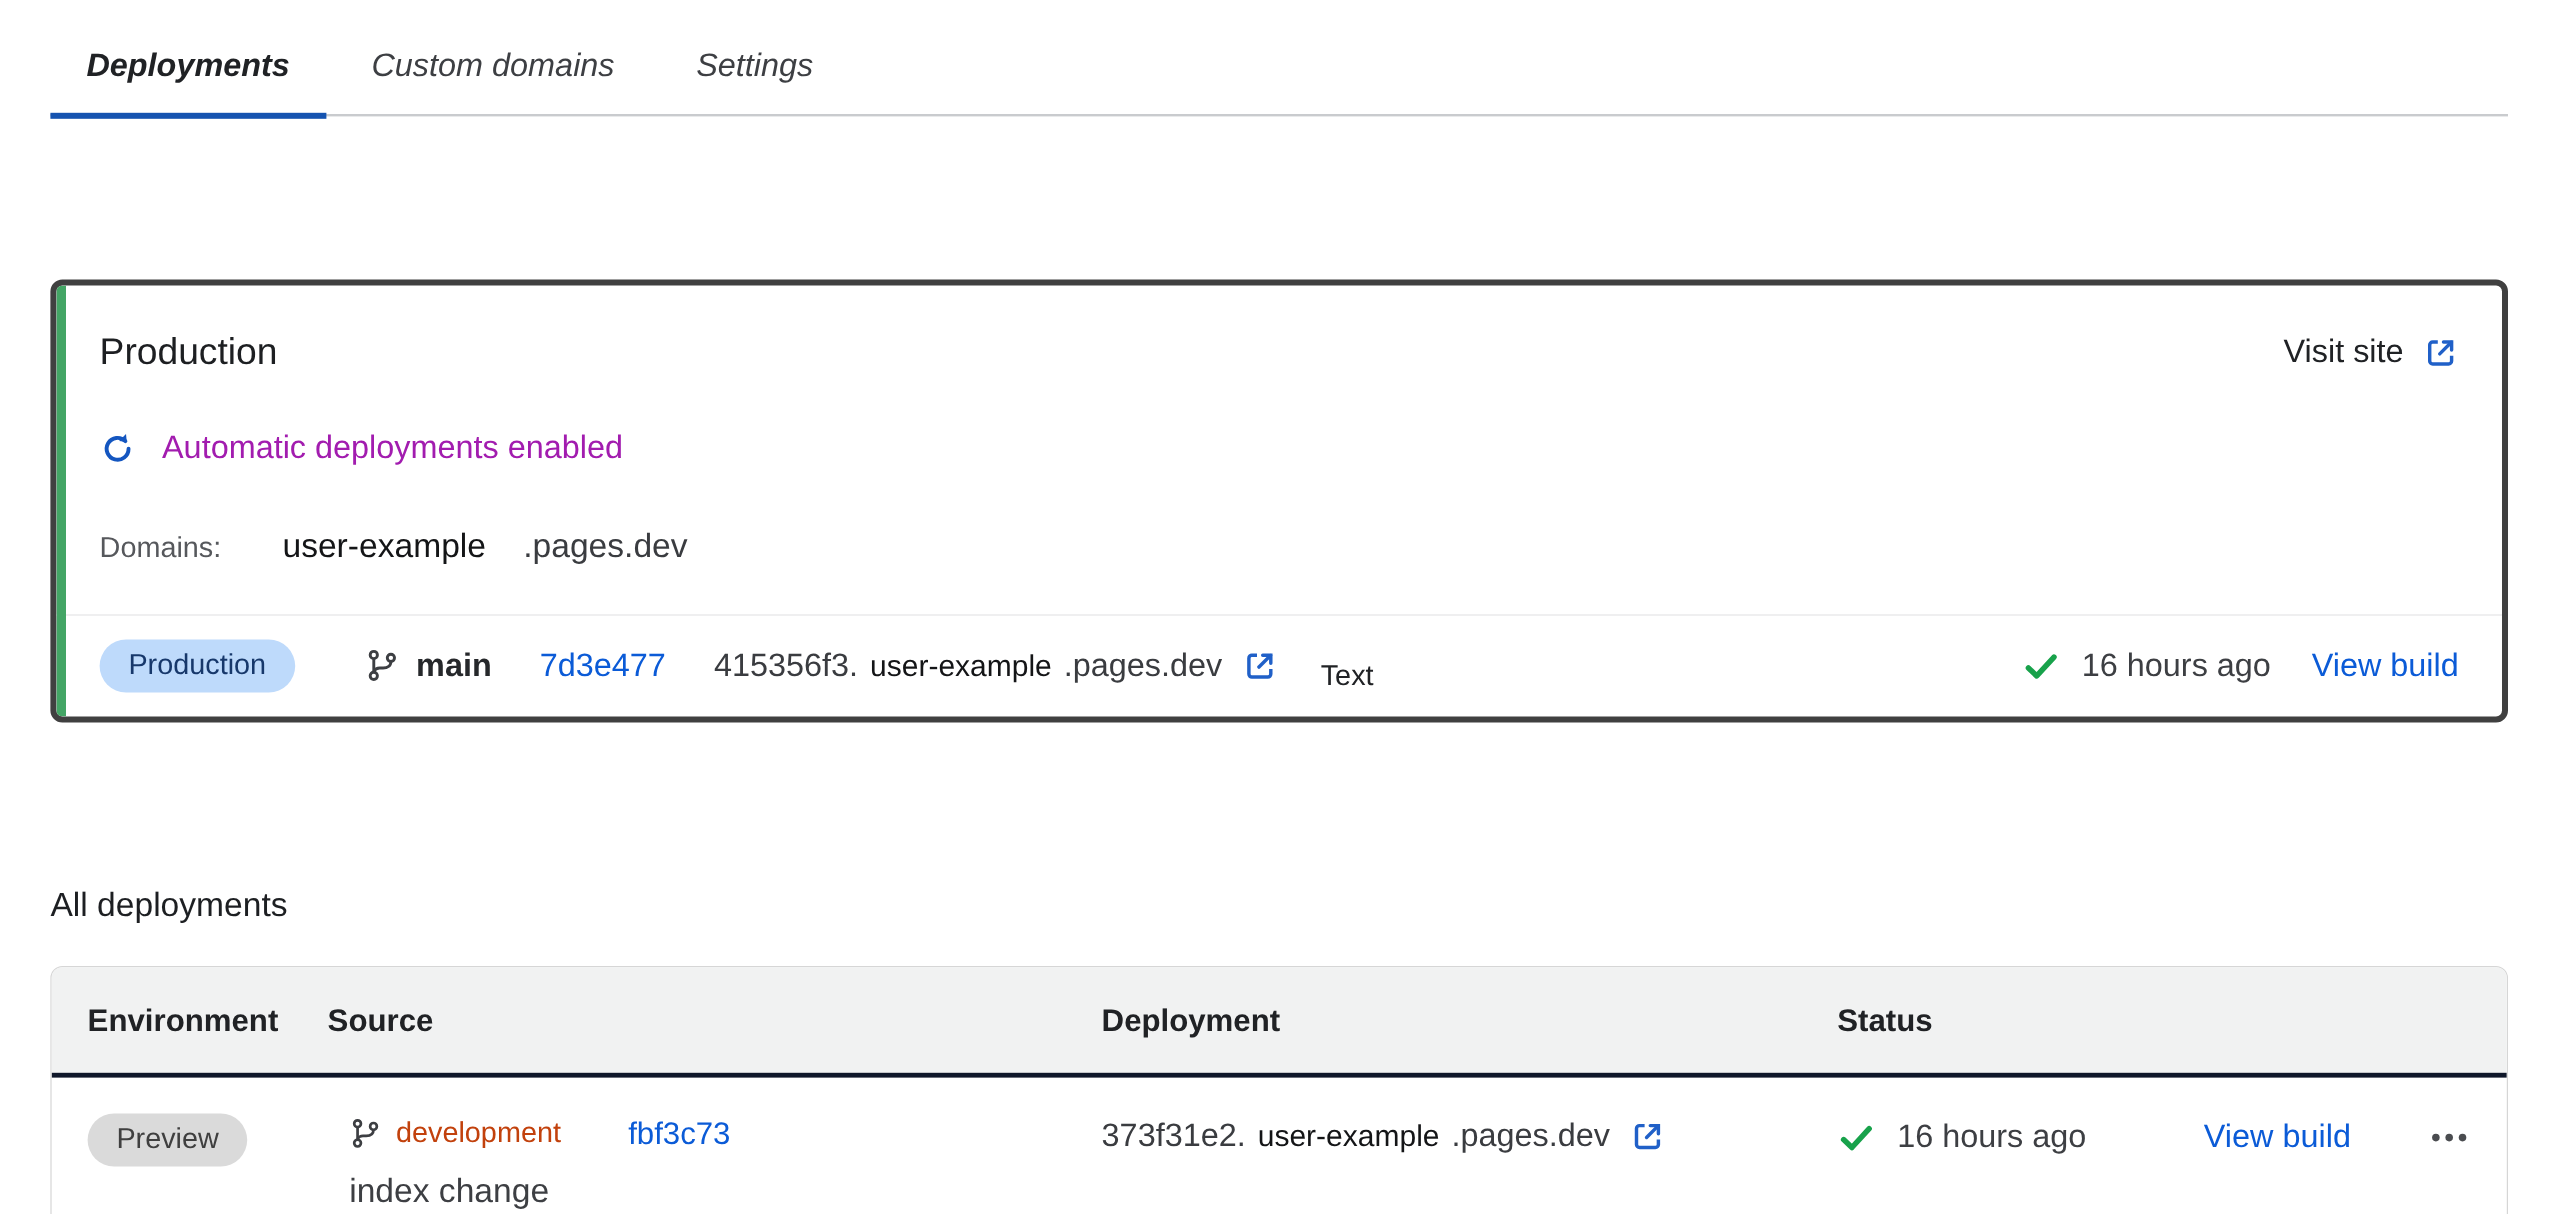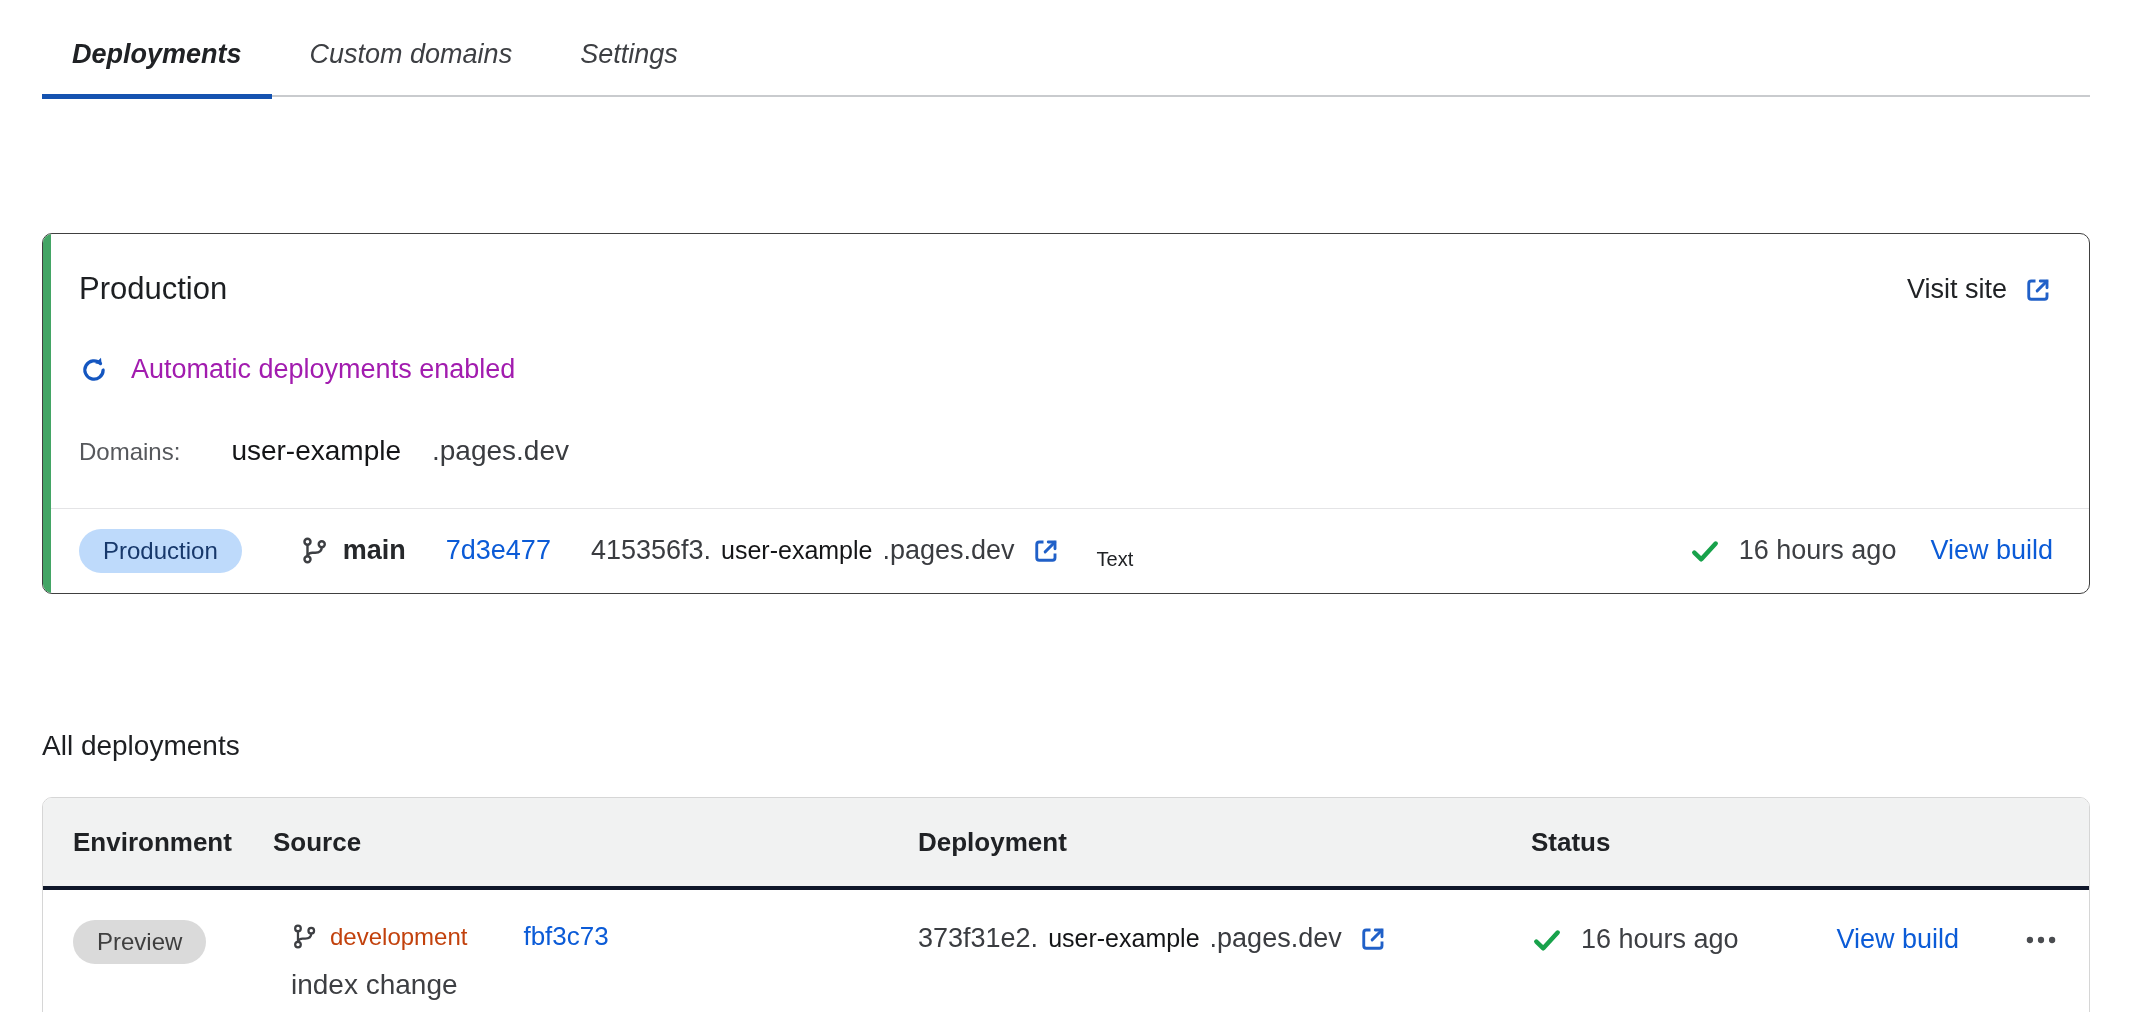--- a/index.html
+++ b/index.html
@@ -27,21 +27,21 @@
   }
   .tab.active {
     color:#202225; font-weight:700;
     border-bottom-color:var(--tab-underline,#1553b0);
   }
 
   
   .card {
     position:relative; overflow:hidden;
     margin:136px 42px 0 42px;
-    border:1px solid #404040; border-radius:10px;
+    border:5px solid #404040; border-radius:10px;
     background:#fff;
   }
   .accent {
     position:absolute; left:0; top:0; bottom:0; width:8px;
     background:var(--accent-green,#43a565);
   }
   .card-head {
     display:flex; justify-content:space-between; align-items:center;
     padding:36px 36px 0 36px;
   }
@@ -77,21 +77,21 @@
   .badge-prod   { background:var(--production-badge-bg,#bedafb); color:var(--production-badge-text,#17386b); }
   .badge-preview{ background:var(--preview-badge-bg,#dadada);   color:var(--preview-badge-text,#3f3f3f); }
 
   .branch-ic { margin-left:58px; flex:none; }
   .branch-name { margin-left:14px; font-size:27px; font-weight:700; color:#26282b; }
   .link { color:var(--link-blue,#0b5bd7); text-decoration:none; cursor:pointer; }
   .commit { margin-left:40px; font-size:27px; }
   .url { margin-left:40px; font-size:27px; color:#3a3c40; white-space:nowrap; }
   .uname { font-size:25px; color:#141517; margin:0 10px; }
   .ext-ic { margin-left:16px; flex:none; cursor:pointer; }
-  .note { margin-left:36px; font-size:20px; color:#202225; position:relative; top:9px; }
+  .note { margin-left:36px; font-size:24px; color:#202225; position:relative; top:9px; }
 
   .status-group { margin-left:auto; display:flex; align-items:center; }
   .time { font-size:27px; color:#3d3f43; margin-left:18px; }
   .view-build { font-size:27px; margin-left:34px; }
 
   
   .section-title {
     margin:134px 0 0 42px;
     font-size:28px; font-weight:500; color:#1d1f22;
   }

